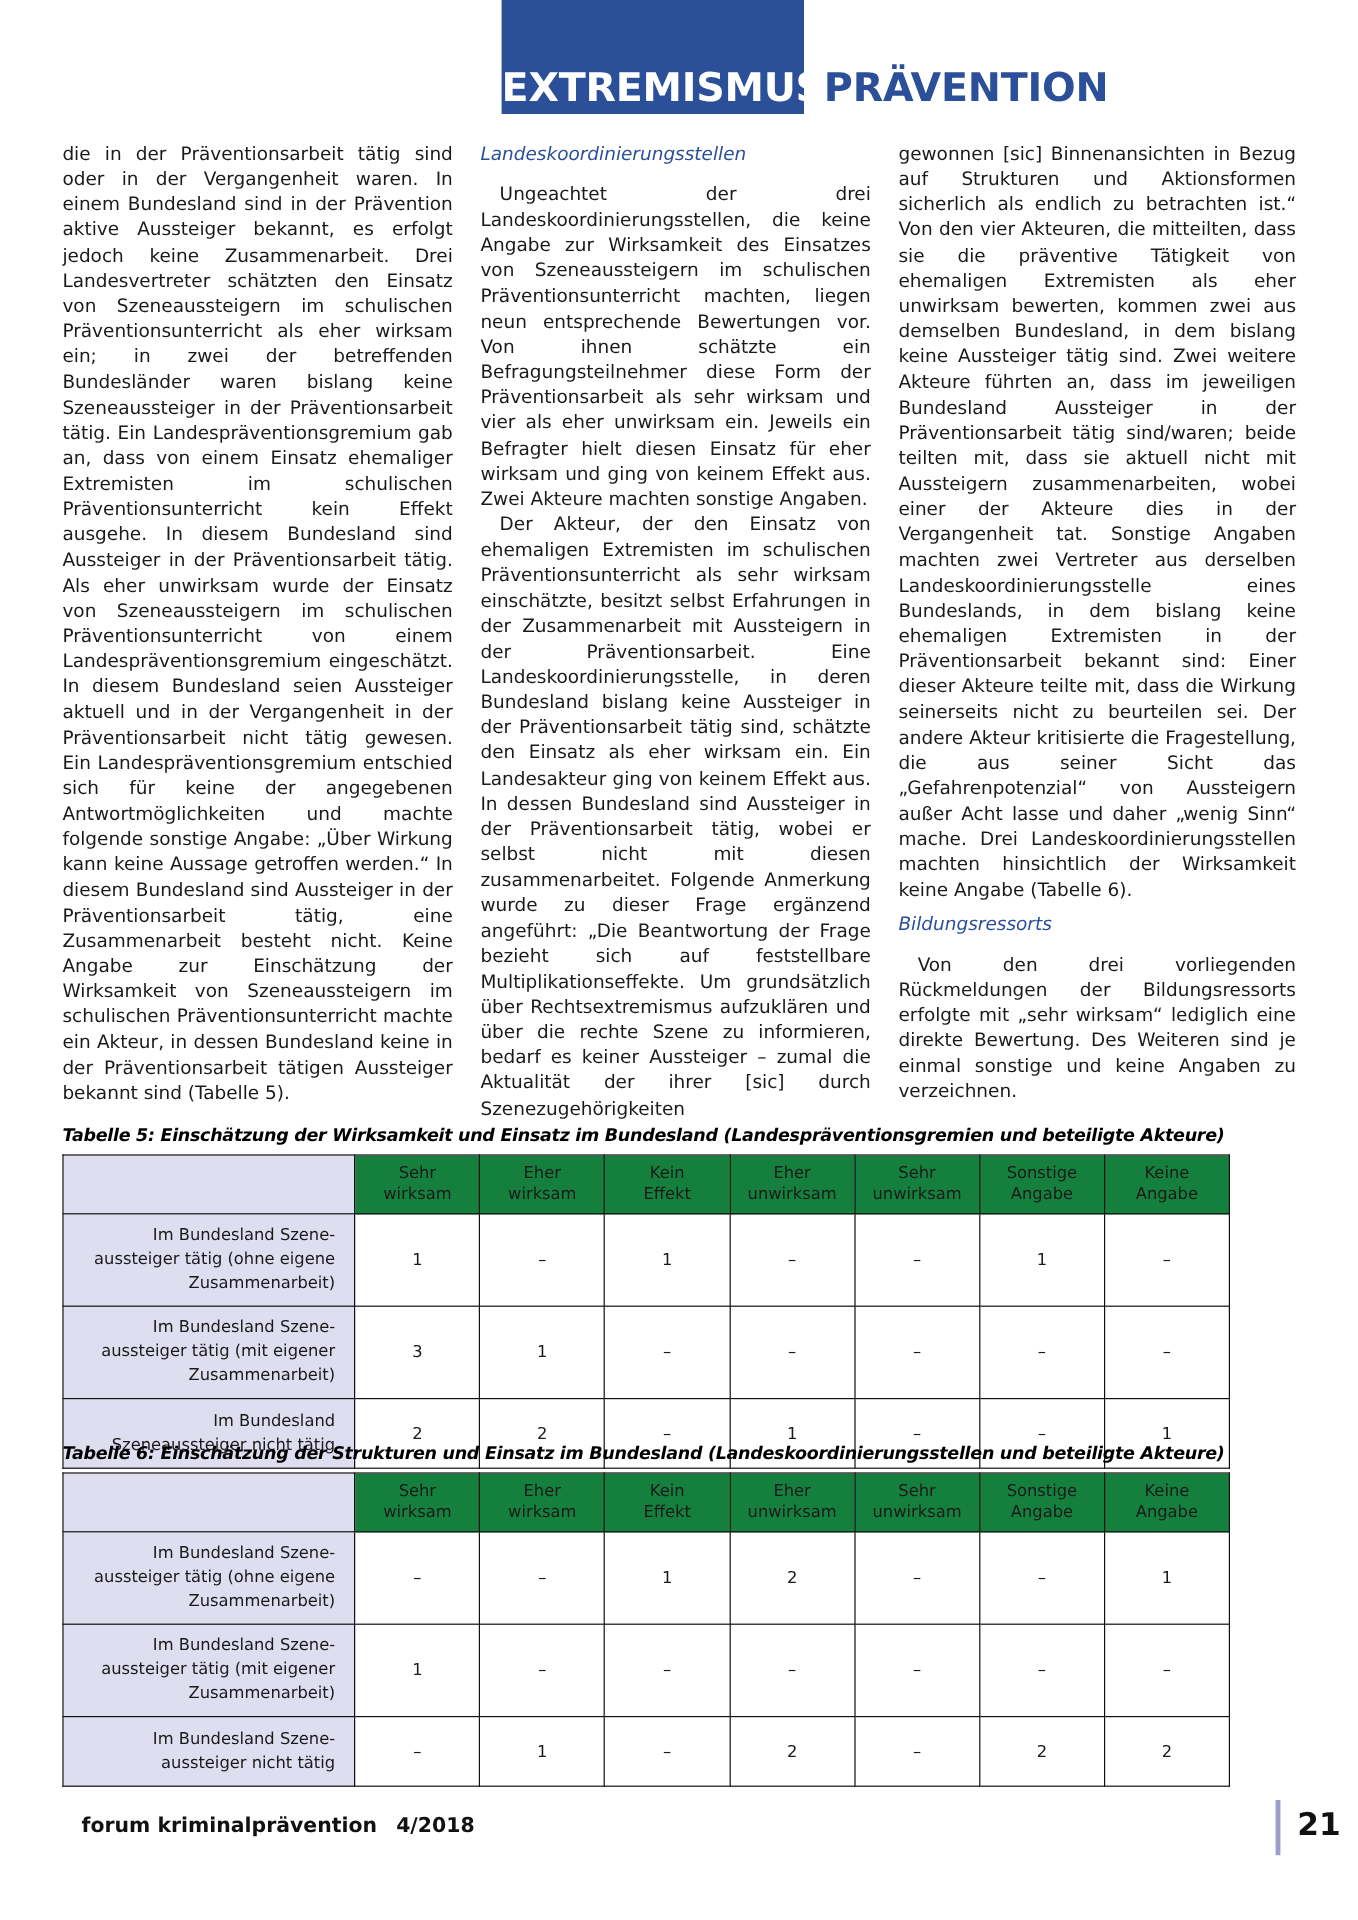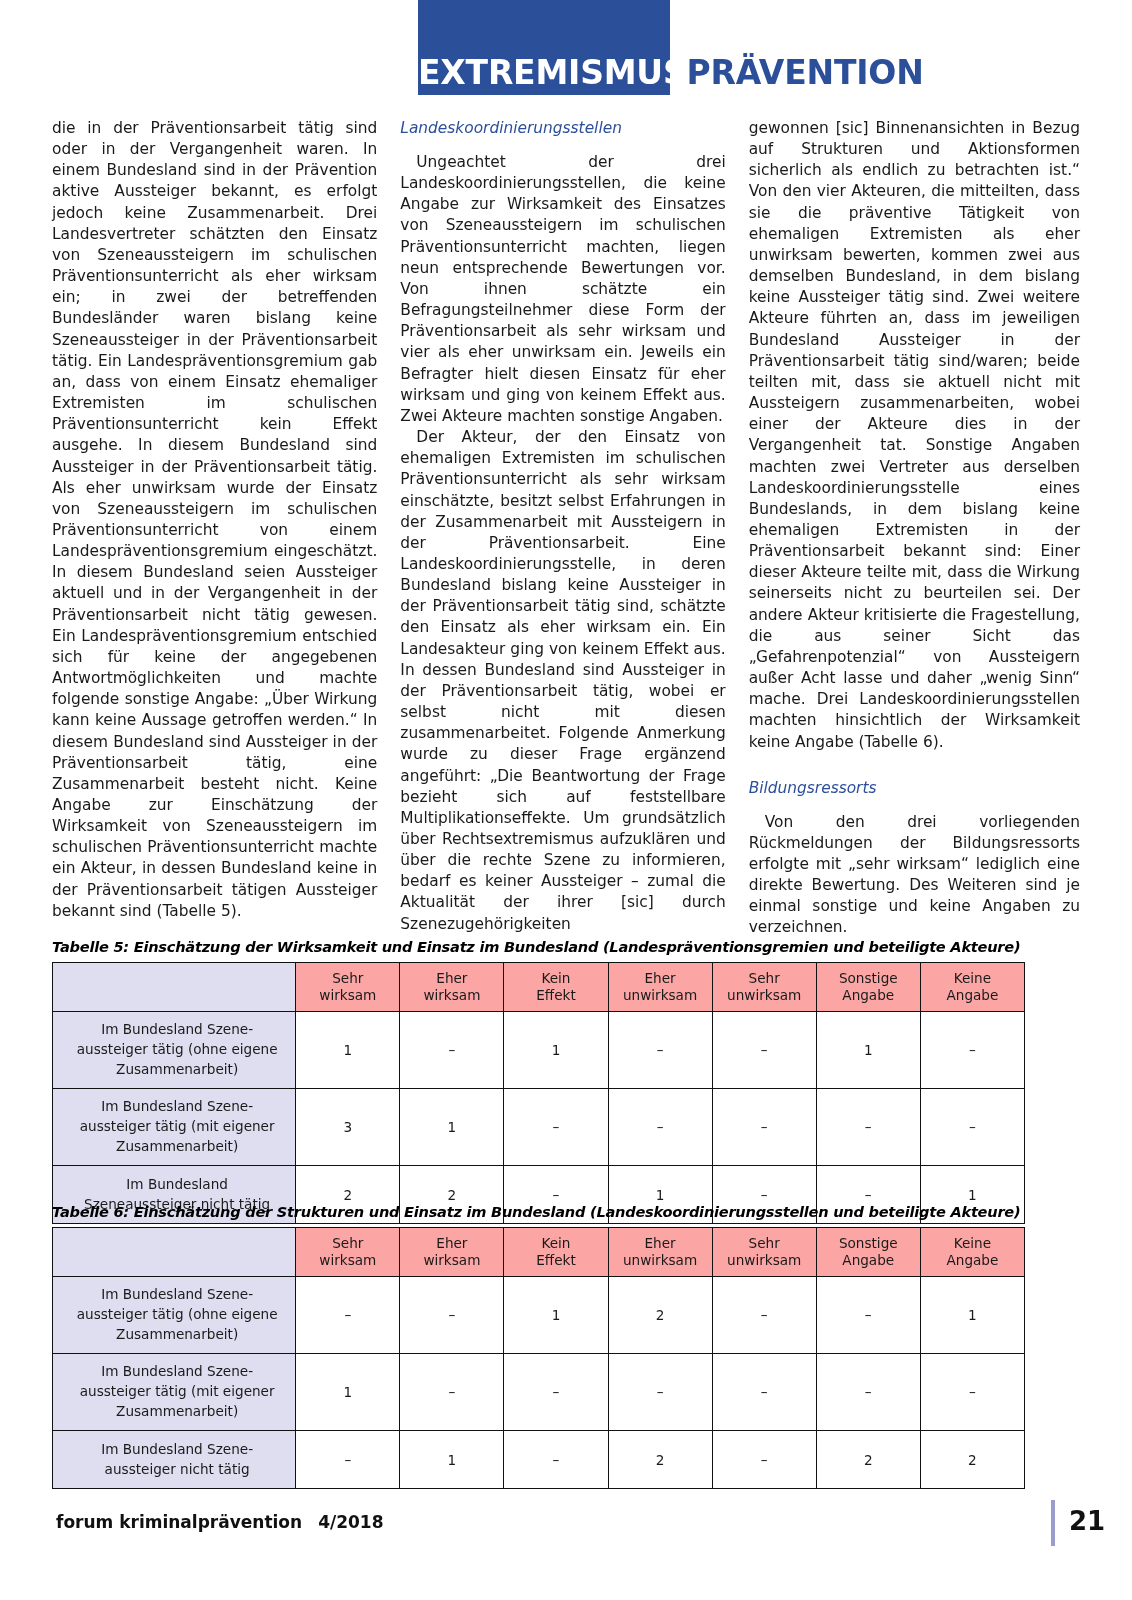--- a/index.html
+++ b/index.html
@@ -75,21 +75,21 @@
   .sub-head {
     color: #2b4f98;
     font-style: italic;
     font-weight: normal;
     font-size: 15.4px;
     line-height: 21px;
     margin: 0 0 13px 0;
     text-align: left;
   }
   .sub-head.spaced-top {
-    margin-top: 25px;
+    margin-top: 7px;
   }
 
   
   .table-wrap {
     position: absolute;
     left: 52px;
     width: 973px;
   }
   #table5-wrap { top: 938px; }
   #table6-wrap { top: 1203px; }
@@ -110,52 +110,52 @@
     width: 973px;
     table-layout: fixed;
     font-size: 13.6px;
     color: #1a1a1a;
   }
   table.data th, table.data td {
     border: 1.4px solid #111111;
     padding: 0;
   }
   table.data thead th {
-    background: #fca5a5;
+    background: #15803d;
     font-weight: normal;
     text-align: center;
     height: 48px;
     line-height: 17px;
     vertical-align: middle;
   }
   table.data thead th.corner {
     background: #dedef0;
   }
   table.data tbody td.rowhead {
     background: #dedef0;
-    text-align: center;
-    padding: 7px 4px 9px 10px;
+    text-align: right;
+    padding: 7px 16px 9px 10px;
     line-height: 20px;
     vertical-align: top;
   }
   table.data tbody td.val {
     text-align: center;
     vertical-align: middle;
     height: 72px;
   }
   table.data tbody tr.short td.val { height: 54px; }
   table.data tbody tr.short td.rowhead { padding-top: 8px; margin-left: 24px; }
 
   .colw-head { width: 243px; }
   .colw-val  { width: 104px; }
 
   
   .footer {
     position: absolute;
-    left: 4px;
+    left: 16px;
     top: 1510px;
     width: 960px;
     height: 46px;
   }
   .footer-left {
     position: absolute;
     left: 52px;
     top: 0;
     font-weight: bold;
     font-size: 17px;

